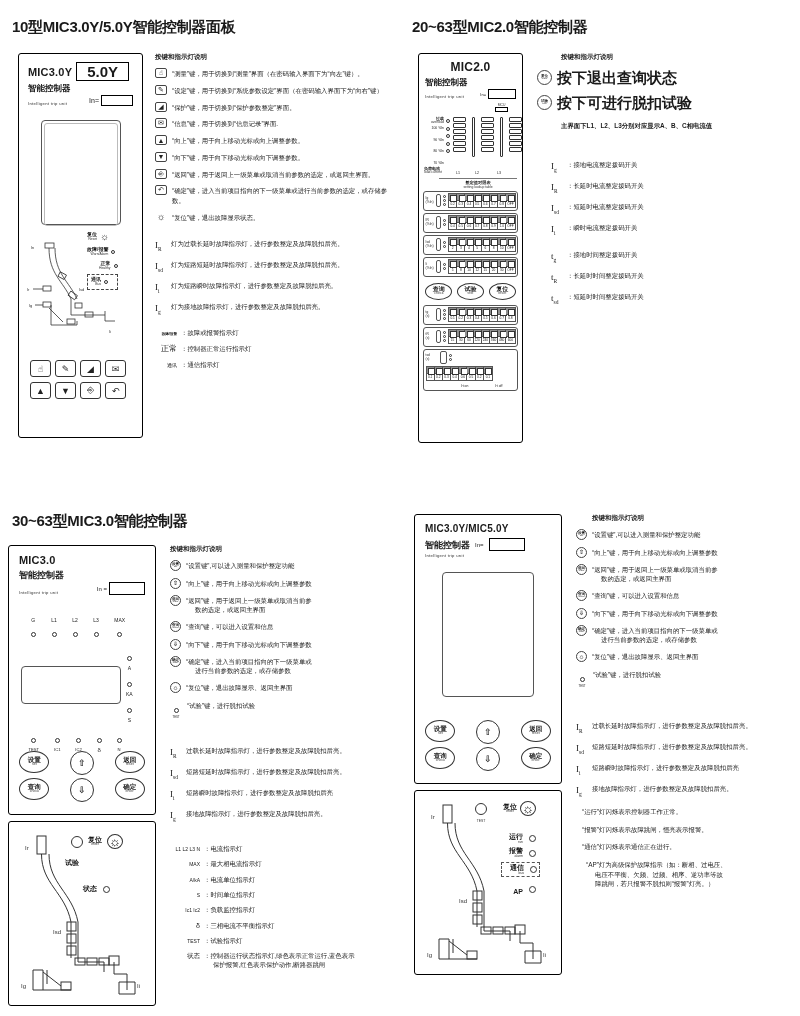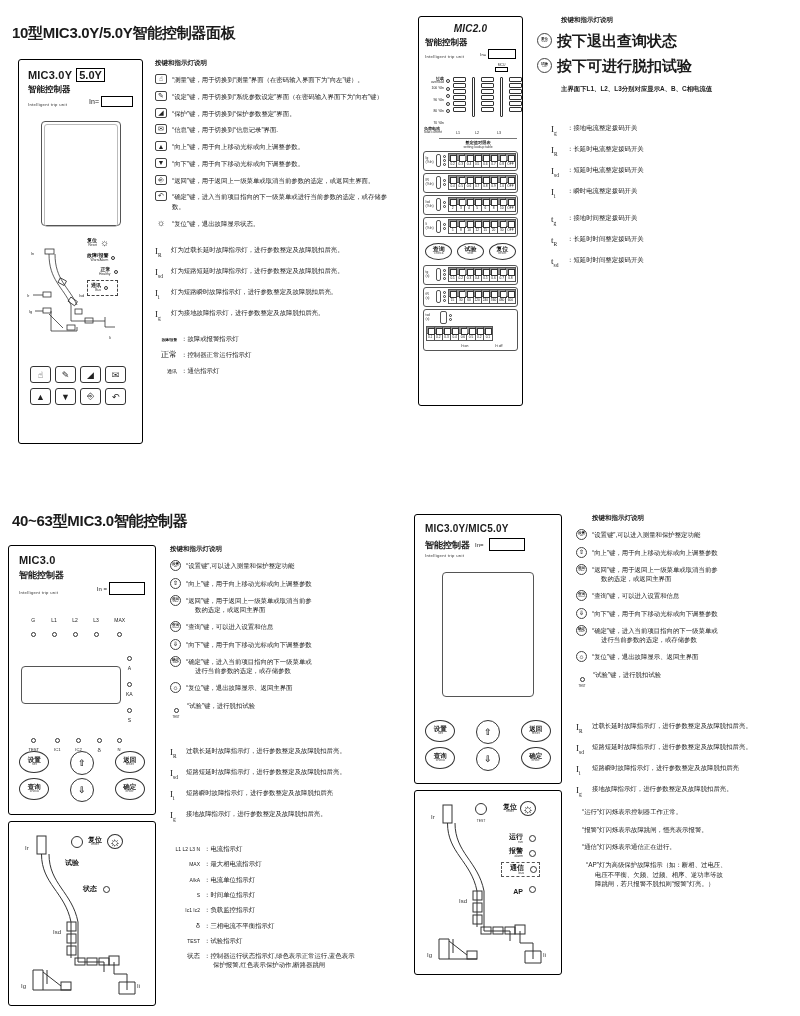--- a/index.html
+++ b/index.html
@@ -14,38 +14,38 @@
   .quad { position: absolute; }
   #q1 { left: 0;   top: 0;   width: 400px; height: 500px; }
   #q2 { left: 400px; top: 0; width: 400px; height: 500px; }
   #q3 { left: 0;   top: 500px; width: 400px; height: 516px; }
   #q4 { left: 400px; top: 500px; width: 400px; height: 516px; }
 
   .sect-title {
     font-size: 15px; font-weight: bold; letter-spacing: -0.3px;
     white-space: nowrap;
   }
-  #q1 .sect-title { margin: 24px 0 0 12px; }
+  #q1 .sect-title { margin: 18px 0 0 12px; }
   #q2 .sect-title { margin: 18px 0 0 12px; }
   #q3 .sect-title { margin: 12px 0 0 12px; }
   #q4 .sect-title { margin: 12px 0 0 -5px; }
 
   .body-row { display: flex; }
 
   
   .panel {
     border: 1px solid #000; border-radius: 3px;
     background: #fff; position: relative;
   }
   .brand { font-size: 11px; font-weight: bold; letter-spacing: .2px; }
   .brand-cn { font-size: 8.5px; font-weight: bold; margin-top: 2px; }
   .brand-en { font-size: 4.2px; color: #333; letter-spacing: .3px; margin-top: 1px;}
   .in-label { font-size: 7px; }
   .in-box { border: 1px solid #000; }
-  .boxed { border: 1px solid #000; padding: 0 2px; font-size: 11px; font-weight: bold;}
+  .boxed { border: 1px solid #000; padding: 0 10px; font-size: 15px; font-weight: bold;}
 
   .lcd { border: 1px solid #555; border-radius: 4px; background: #fff; }
   .lcd-inner { border: 1px solid #bbb; border-radius: 3px; height: 100%; margin: 2px; }
 
   
   .keyrow { display: flex; gap: 4px; }
   .key {
     width: 21px; height: 17px; border: 1px solid #333; border-radius: 3px;
     display: flex; align-items: center; justify-content: center;
     font-size: 9px; color: #222; background: #fff;
@@ -307,26 +307,27 @@
             <span style="font-size:5px">通讯</span>
           </div>
           <div class="v">：通信指示灯</div>
         </div>
       </div>
     </div>
   </div>
 </div>
 
 <div class="quad" id="q2">
+  <div class="sect-title">20~63型MIC2.0智能控制器</div>
 
   <div class="body-row" style="margin-top:16px;">
 
     <div class="panel" style="margin-left:18px; width:105px; height:390px;">
       <div style="padding:6px 0 0 0; text-align:center;">
-        <div class="brand" style="font-size:10px;font-style:italic;">MIC2.0</div>
+        <div class="brand" style="font-size:12px;">MIC2.0</div>
       </div>
       <div style="padding:1px 0 0 6px;">
         <div class="brand-cn">智能控制器</div>
         <div style="display:flex;align-items:flex-end;justify-content:space-between;padding-right:6px;">
           <div class="brand-en">Intelligent trip unit</div>
           <div style="display:flex;align-items:center;gap:2px;">
             <span style="font-size:4px">In=</span>
             <span class="in-box" style="width:28px;height:10px;"></span>
           </div>
         </div>
@@ -803,21 +804,21 @@
         <div class="legend-row">
           <div class="sym">t<sub>sd</sub></div>
           <div class="txt">：短延时时间整定拨码开关</div>
         </div>
       </div>
     </div>
   </div>
 </div>
 
 <div class="quad" id="q3">
-  <div class="sect-title">40~63型MIC3.0智能控制器</div>
+  <div class="sect-title">30~63型MIC3.0智能控制器</div>
 
   <div class="body-row" style="margin-top:14px;">
     <div style="margin-left:8px;">
 
       <div class="panel" style="width:148px;height:270px;">
         <div style="padding:8px 0 0 10px;">
           <div class="brand" style="font-size:11px;">MIC3.0</div>
           <div class="brand-cn" style="font-size:9px;margin-top:3px;">智能控制器</div>
           <div style="display:flex;align-items:flex-end;justify-content:space-between;padding-right:10px;">
             <div class="brand-en">Intelligent  trip  unit</div>

